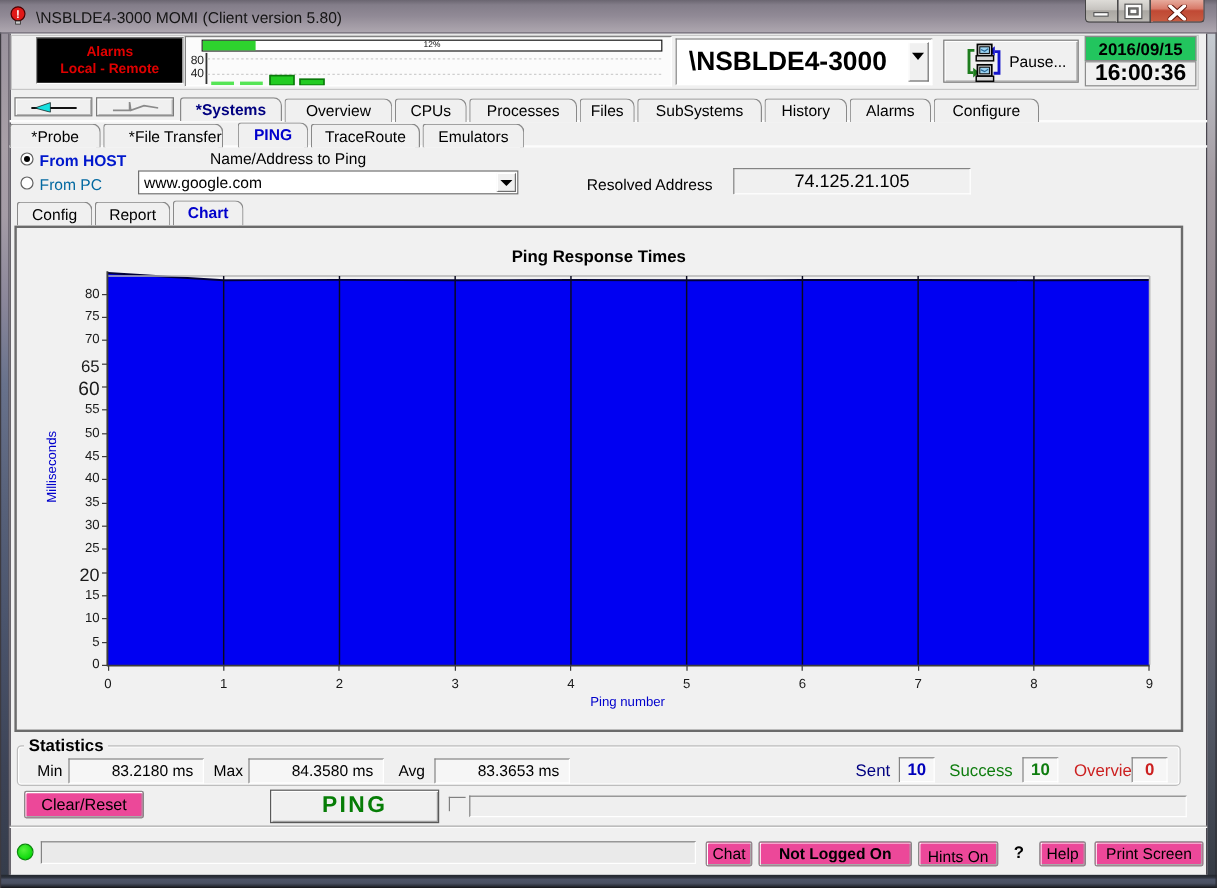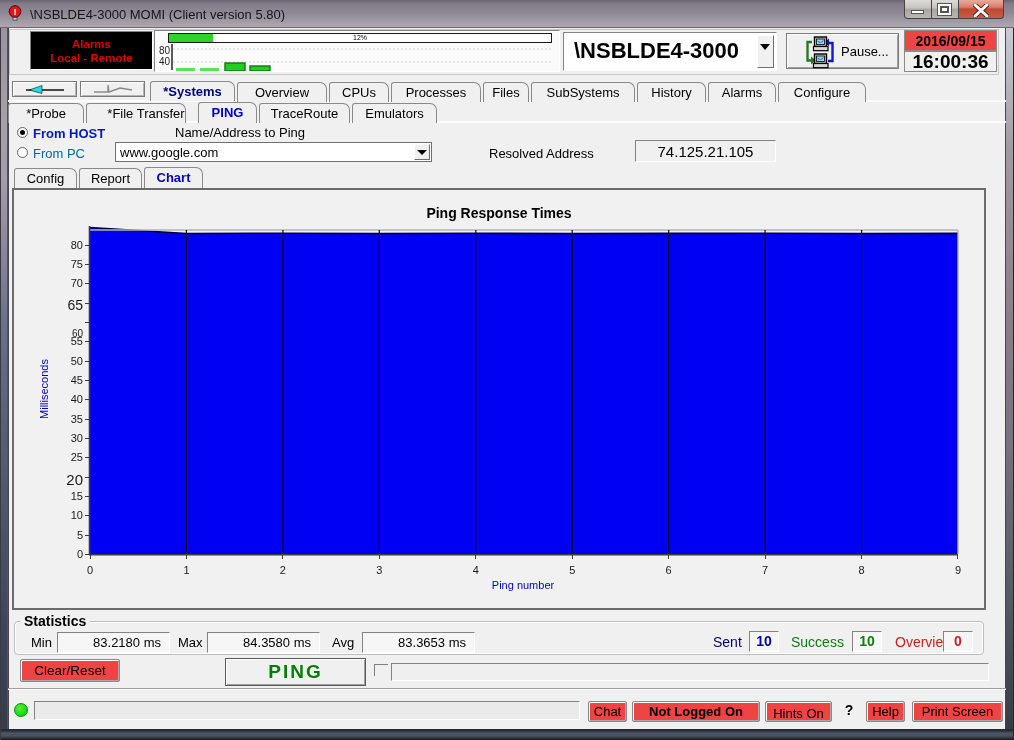--- a/index.html
+++ b/index.html
@@ -2,21 +2,21 @@
 <html><head>
 <meta charset="utf-8">
 <style>
 * { margin:0; padding:0; box-sizing:border-box; }
 html,body { width:1014px; height:740px; overflow:hidden; }
 body { font-family:"Liberation Sans", sans-serif; position:relative; background:#f0f0f0; }
 .abs { position:absolute; }
 .sunken { border-top:1px solid #838383; border-left:1px solid #838383; border-bottom:1px solid #ffffff; border-right:1px solid #ffffff; }
 .raised { border-top:1px solid #ffffff; border-left:1px solid #ffffff; border-bottom:1px solid #6e6e6e; border-right:1px solid #6e6e6e; background:#f0f0f0; }
 .tab { position:absolute; height:20px; background:#f0f0f0; border:1px solid #898989; border-bottom:none; border-radius:3px 7px 0 0; text-align:center; font-size:13px; color:#000; padding-top:2px; }
-.btn { position:absolute; background:#ef4444; border:1px solid #8a8a8a; border-radius:2px; box-shadow: inset 1px 1px 0 #ffffff, inset -1px -1px 0 #a9a9a9; text-align:center; font-size:13px; color:#000; }
+.btn { position:absolute; background:#ec4899; border:1px solid #8a8a8a; border-radius:2px; box-shadow: inset 1px 1px 0 #ffffff, inset -1px -1px 0 #a9a9a9; text-align:center; font-size:13px; color:#000; }
 </style>
 </head>
 <body>
 
 <div class="abs" id="frame" style="left:0;top:0;width:1014px;height:740px;
  background:linear-gradient(180deg,#958f9a 0px,#a89fa7 120px,#a49ca6 180px,#8b879a 250px,#68728c 320px,#57617a 420px,#4a546c 520px,#3d4457 640px,#343b49 740px);"></div>
 
 <div class="abs" style="left:1005px;top:28px;width:9px;height:712px;background:linear-gradient(180deg,#c6ccd2 0px,#a29aa1 120px,#8b7f88 280px,#77707e 420px,#565b68 560px,#343943 712px);"></div>
 
 <div class="abs" style="left:0px;top:729px;width:1014px;height:11px;background:linear-gradient(180deg,#23272e 0px,#2b303a 2px,#4d5468 4px,#4a5162 7px,#303540 9px,#15161a 11px);"></div>
@@ -90,21 +90,21 @@
  <path d="M13.5 6.2 l3 1.5 3-2" stroke="#2a6a9a" stroke-width="1" fill="none"></path>
  <rect x="9.5" y="11.5" width="14.5" height="4.2" fill="#d6d6d6" stroke="#000" stroke-width="1.2"></rect>
 
  <rect x="10.5" y="19" width="12" height="9.5" fill="#c9c9c9" stroke="#000" stroke-width="1.4"></rect>
  <rect x="12.5" y="21" width="8" height="5.5" fill="#9cd3f2" stroke="#000" stroke-width="0.8"></rect>
  <path d="M13.5 23.2 l3 1.5 3-2" stroke="#2a6a9a" stroke-width="1" fill="none"></path>
  <rect x="9.5" y="28.5" width="14.5" height="4.2" fill="#d6d6d6" stroke="#000" stroke-width="1.2"></rect>
 </svg>
 <div class="abs" style="left:841px;top:44px;font-size:13px;color:#000;">Pause...</div>
 
-<div class="abs" style="left:904px;top:30px;width:93px;height:21px;border:1px solid #8b8b8b;background:#ef4444;text-align:center;font-size:14px;font-weight:bold;color:#000;padding-top:2px;">2016/09/15</div>
+<div class="abs" style="left:904px;top:30px;width:93px;height:21px;border:1px solid #8b8b8b;background:#22c55e;text-align:center;font-size:14px;font-weight:bold;color:#000;padding-top:2px;">2016/09/15</div>
 <div class="abs" style="left:904px;top:51px;width:93px;height:21px;border:1px solid #8b8b8b;background:#f0f0f0;text-align:center;font-size:19px;font-weight:bold;color:#000;line-height:20px;">16:00:36</div>
 
 <div class="abs" style="left:8px;top:100px;width:998px;height:2px;background:#fcfcfc;"></div>
 <div class="abs" style="left:12px;top:81px;width:65px;height:16px;background:#f0f0f0;border:1px solid #7a7a7a;box-shadow:inset 1px 1px 0 #fff, inset -1px -1px 0 #b5b5b5;"></div>
 <svg class="abs" style="left:26px;top:85px;" width="38" height="9" viewBox="0 0 38 9">
  <line x1="0" y1="5" x2="38" y2="5" stroke="#111" stroke-width="1.6"></line>
  <path d="M3 5 L16 0.5 L16 8.5 Z" fill="#17e0e0" stroke="#111" stroke-width="0.6"></path>
 </svg>
 <div class="abs" style="left:80px;top:81px;width:65px;height:16px;background:#f0f0f0;border:1px solid #7a7a7a;box-shadow:inset 1px 1px 0 #fff, inset -1px -1px 0 #b5b5b5;"></div>
 <svg class="abs" style="left:94px;top:84px;" width="38" height="11" viewBox="0 0 38 11">
@@ -131,21 +131,21 @@
 <div class="abs" style="left:20px;top:130px;width:5px;height:5px;border-radius:50%;background:#000;"></div>
 <div class="abs" style="left:33px;top:126px;font-size:13px;font-weight:bold;color:#0018cc;">From HOST</div>
 <div class="abs" style="left:17px;top:147px;width:11px;height:11px;border-radius:50%;background:#fff;border:1px solid #616161;"></div>
 <div class="abs" style="left:33px;top:146px;font-size:13px;color:#0369a1;">From PC</div>
 <div class="abs" style="left:175px;top:125px;font-size:13px;color:#000;">Name/Address to Ping</div>
 <div class="abs" style="left:115px;top:142px;width:317px;height:20px;background:#fff;border:1px solid #707070;"></div>
 <div class="abs" style="left:120px;top:145px;font-size:13px;color:#000;">www.google.com</div>
 <div class="abs raised" style="left:414px;top:144px;width:16px;height:16px;"></div>
 <div class="abs" style="left:417px;top:150px;width:0;height:0;border-left:5px solid transparent;border-right:5px solid transparent;border-top:5px solid #000;"></div>
 <div class="abs" style="left:489px;top:146px;font-size:13px;color:#000;">Resolved Address</div>
-<div class="abs sunken" style="left:611px;top:140px;width:141px;height:22px;background:#f0f0f0;text-align:center;font-size:15px;color:#000;padding-top:2px;margin-left:24px;">74.125.21.105</div>
+<div class="abs sunken" style="left:611px;top:140px;width:198px;height:22px;background:#f0f0f0;text-align:center;font-size:15px;color:#000;padding-top:2px;">74.125.21.105</div>
 
 <div class="tab" style="left:14px;top:168px;width:63px;">Config</div>
 <div class="tab" style="left:79px;top:168px;width:63px;">Report</div>
 <div class="tab" style="left:144px;top:167px;width:59px;height:21px;font-weight:bold;color:#0000cc;">Chart</div>
 
 <div class="abs" style="left:12px;top:188px;width:974px;height:422px;background:#f1f1f1;border:2px solid #6b6b6b;"></div>
 <div class="abs" style="left:12px;top:205px;width:974px;text-align:center;font-size:14px;font-weight:bold;color:#000;">Ping Response Times</div>
 <svg class="abs" style="left:14px;top:190px;" width="970" height="418" viewBox="0 0 970 418">
 
  <polygon points="76,37.5 172.4,43.5 268.9,43.2 365.3,43.5 461.8,43.3 558.2,43.5 654.7,43.4 751.1,43.3 847.6,43.5 944,43.4 944,364.5 76,364.5" fill="#0000f2"></polygon>
@@ -187,21 +187,21 @@
     <div class="abs" style="left:56px;top:412.62px;width:27px;text-align:right;font-size:11px;color:#1a1a1a;">35</div>
     <div class="abs" style="left:85px;top:418.62px;width:5px;height:1px;background:#3c3c3c;"></div>
     <div class="abs" style="left:56px;top:393.28px;width:27px;text-align:right;font-size:11px;color:#1a1a1a;">40</div>
     <div class="abs" style="left:85px;top:399.28px;width:5px;height:1px;background:#3c3c3c;"></div>
     <div class="abs" style="left:56px;top:373.94px;width:27px;text-align:right;font-size:11px;color:#1a1a1a;">45</div>
     <div class="abs" style="left:85px;top:379.94px;width:5px;height:1px;background:#3c3c3c;"></div>
     <div class="abs" style="left:56px;top:354.6px;width:27px;text-align:right;font-size:11px;color:#1a1a1a;">50</div>
     <div class="abs" style="left:85px;top:360.6px;width:5px;height:1px;background:#3c3c3c;"></div>
     <div class="abs" style="left:56px;top:335.26px;width:27px;text-align:right;font-size:11px;color:#1a1a1a;">55</div>
     <div class="abs" style="left:85px;top:341.26px;width:5px;height:1px;background:#3c3c3c;"></div>
-    <div class="abs" style="left:56px;top:315.92px;width:27px;text-align:right;font-size:10px;color:#1a1a1a;margin-top:12px;">60</div>
+    <div class="abs" style="left:56px;top:315.92px;width:27px;text-align:right;font-size:16px;color:#1a1a1a;">60</div>
     <div class="abs" style="left:85px;top:321.92px;width:5px;height:1px;background:#3c3c3c;"></div>
     <div class="abs" style="left:56px;top:296.58000000000004px;width:27px;text-align:right;font-size:14px;color:#1a1a1a;">65</div>
     <div class="abs" style="left:85px;top:302.58000000000004px;width:5px;height:1px;background:#3c3c3c;"></div>
     <div class="abs" style="left:56px;top:277.24px;width:27px;text-align:right;font-size:11px;color:#1a1a1a;">70</div>
     <div class="abs" style="left:85px;top:283.24px;width:5px;height:1px;background:#3c3c3c;"></div>
     <div class="abs" style="left:56px;top:257.90000000000003px;width:27px;text-align:right;font-size:11px;color:#1a1a1a;">75</div>
     <div class="abs" style="left:85px;top:263.90000000000003px;width:5px;height:1px;background:#3c3c3c;"></div>
     <div class="abs" style="left:56px;top:238.56px;width:27px;text-align:right;font-size:11px;color:#1a1a1a;">80</div>
     <div class="abs" style="left:85px;top:244.56px;width:5px;height:1px;background:#3c3c3c;"></div>
   </div>

